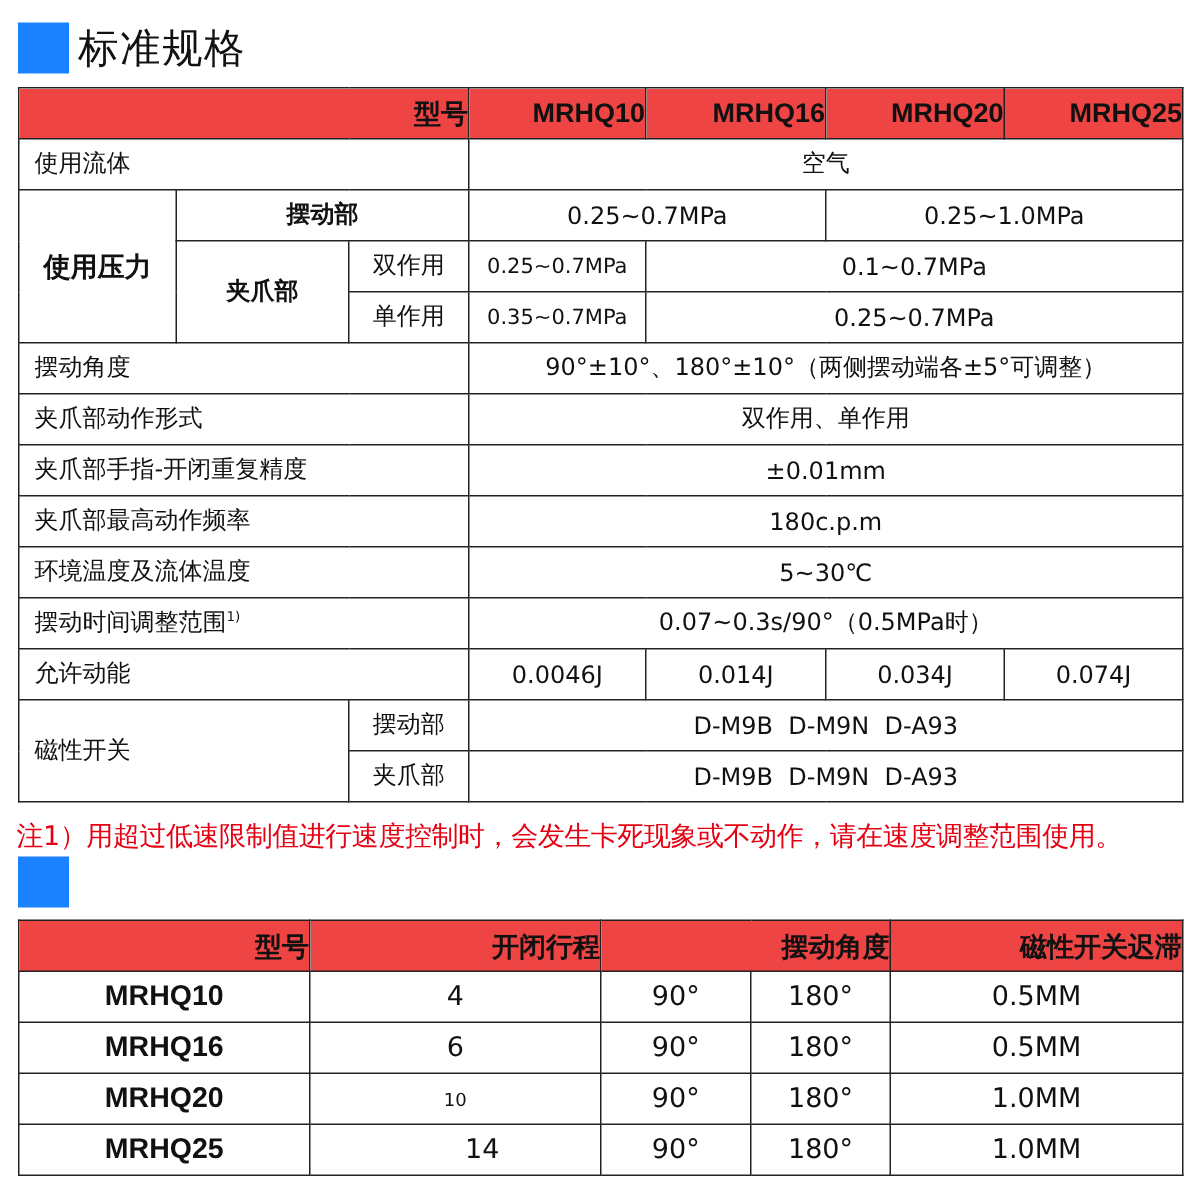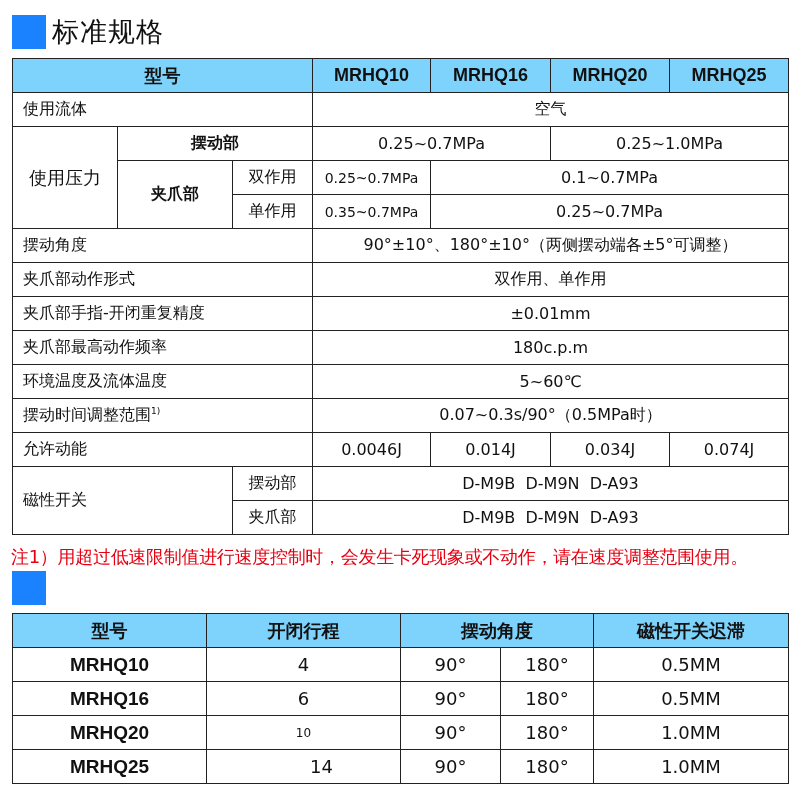--- a/index.html
+++ b/index.html
@@ -4,21 +4,21 @@
 <style>
   html, body { margin:0; padding:0; background:#ffffff; }
   body { width:800px; height:800px; position:relative; overflow:hidden;
          font-family:"DejaVu Sans","Liberation Sans",sans-serif; color:#111; }
   .sec-title { position:absolute; left:12px; display:flex; align-items:center; }
   .sec-title .sq { width:34px; height:34px; background:#1a82ff; margin-right:6px; }
   .sec-title .txt { font-size:27px; color:#111; letter-spacing:1px; }
   .tbl { position:absolute; border-collapse:collapse; table-layout:fixed; }
   .tbl td { border:1px solid #222; padding:0; text-align:center; vertical-align:middle;
             font-size:16px; height:33px; overflow:hidden; white-space:nowrap; }
-  .tbl tr.head td { background:#7dd3fc; font-weight:bold; font-size:18px; }
+  .tbl tr.head td { background:#ef4444; font-weight:bold; font-size:18px;text-align:right; }
   .tbl td.model { font-family:"Liberation Sans",sans-serif; font-weight:bold; font-size:19px;margin-top:26px; }
   .tbl td.lbl { text-align:left; padding-left:10px; }
   .note { position:absolute; left:11px; top:545px; color:#e60012; font-size:18px; white-space:nowrap; letter-spacing:-0.3px; }
   sup { font-size:9px; vertical-align:6px; }
 </style>
 </head>
 <body>
 
 <div class="sec-title" style="top:14px;">
   <div class="sq"></div>
@@ -41,21 +41,21 @@
     <td class="model">MRHQ10</td>
     <td class="model">MRHQ16</td>
     <td class="model">MRHQ20</td>
     <td class="model">MRHQ25</td>
   </tr>
   <tr>
     <td colspan="3" class="lbl">使用流体</td>
     <td colspan="4">空气</td>
   </tr>
   <tr>
-    <td rowspan="3" style="font-size:18px;font-weight:normal;">使用压力</td>
+    <td rowspan="3" style="font-size:18px;font-weight:bold;">使用压力</td>
     <td colspan="2" style="font-weight:bold;">摆动部</td>
     <td colspan="2">0.25~0.7MPa</td>
     <td colspan="2">0.25~1.0MPa</td>
   </tr>
   <tr>
     <td rowspan="2" style="font-weight:bold;">夹爪部</td>
     <td>双作用</td>
     <td style="font-size:14px;">0.25~0.7MPa</td>
     <td colspan="3">0.1~0.7MPa</td>
   </tr>
@@ -75,21 +75,21 @@
   <tr>
     <td colspan="3" class="lbl">夹爪部手指-开闭重复精度</td>
     <td colspan="4">±0.01mm</td>
   </tr>
   <tr>
     <td colspan="3" class="lbl">夹爪部最高动作频率</td>
     <td colspan="4">180c.p.m</td>
   </tr>
   <tr>
     <td colspan="3" class="lbl">环境温度及流体温度</td>
-    <td colspan="4">5~60℃</td>
+    <td colspan="4">5~30℃</td>
   </tr>
   <tr>
     <td colspan="3" class="lbl"><span>摆动时间调整范围</span><sup>1)</sup></td>
     <td colspan="4">0.07~0.3s/90°（0.5MPa时）</td>
   </tr>
   <tr>
     <td colspan="3" class="lbl">允许动能</td>
     <td>0.0046J</td>
     <td>0.014J</td>
     <td>0.034J</td>

